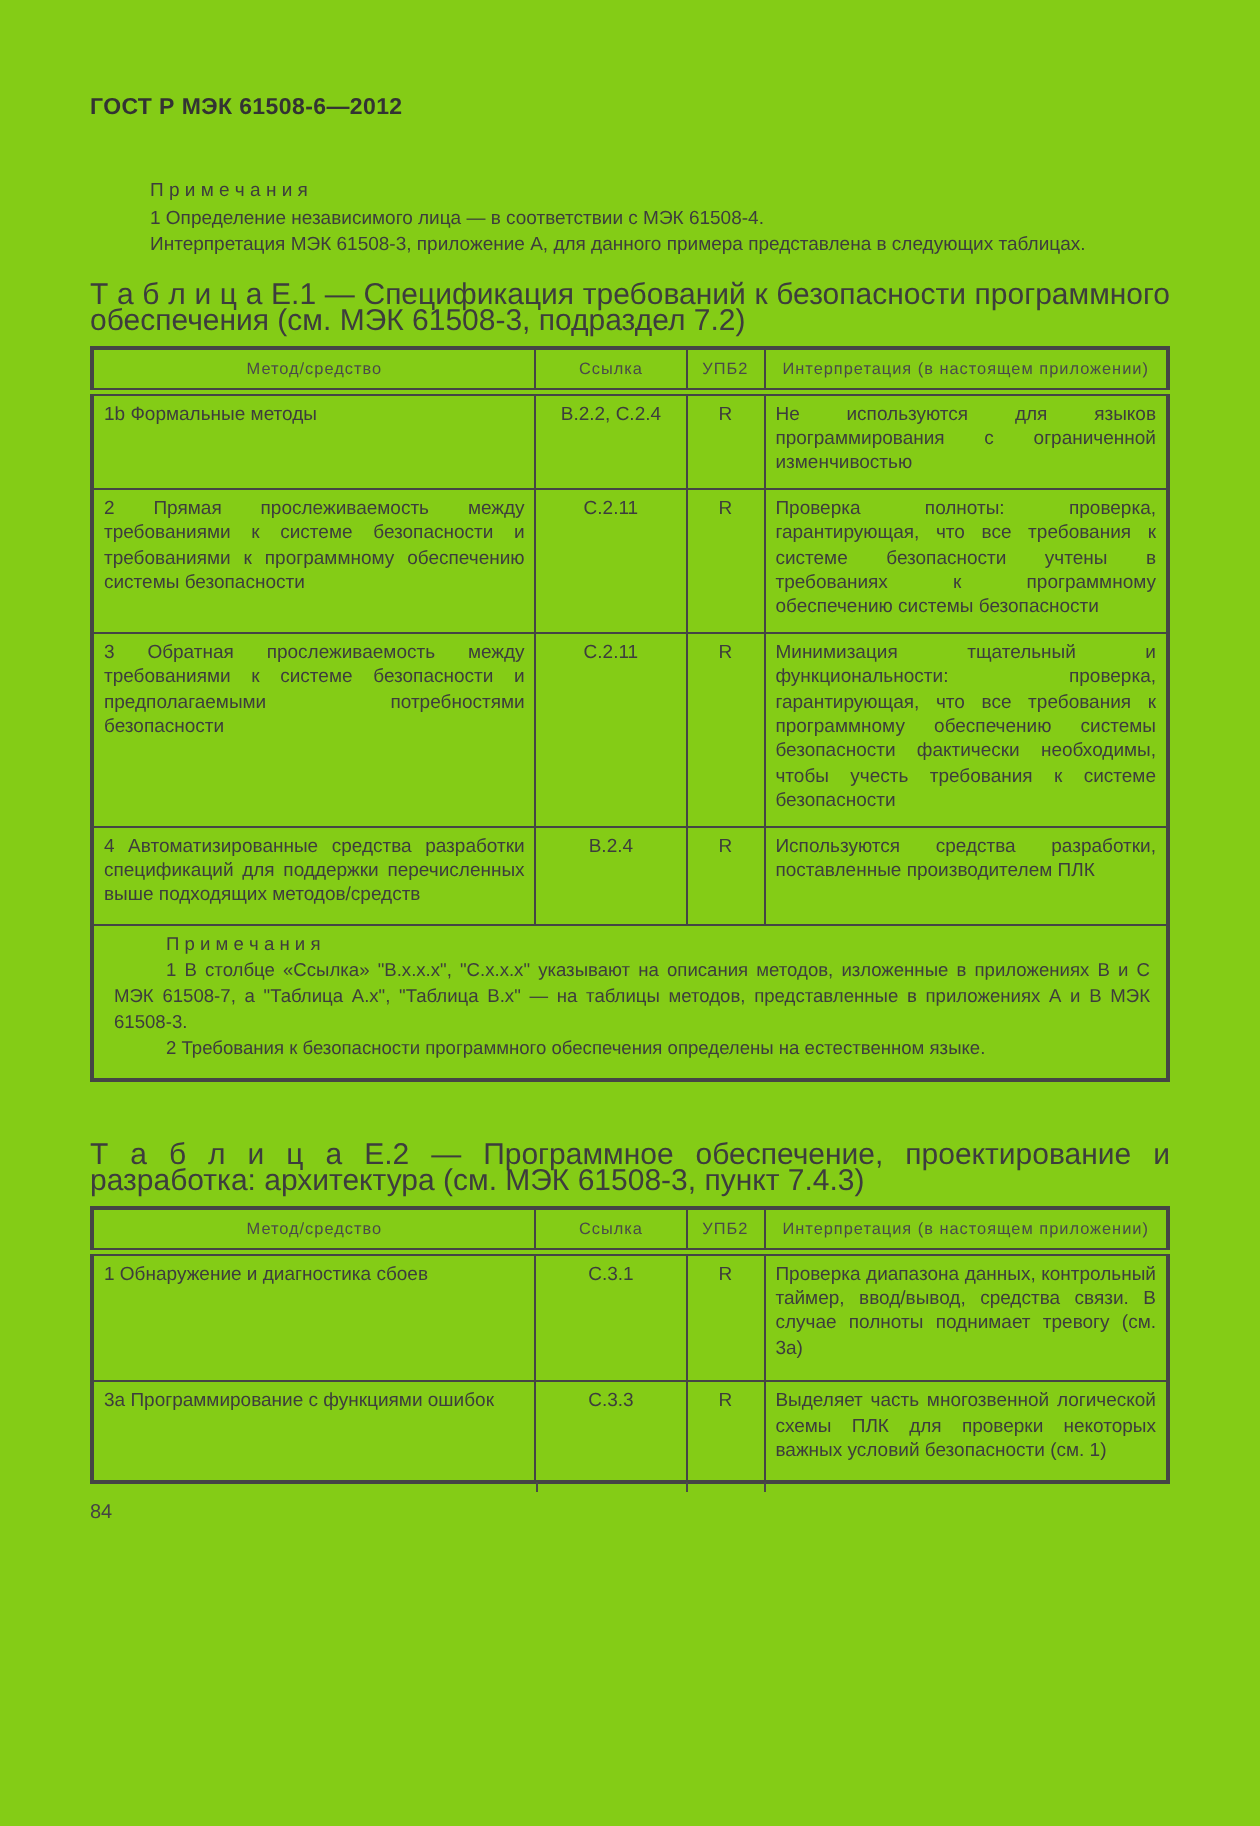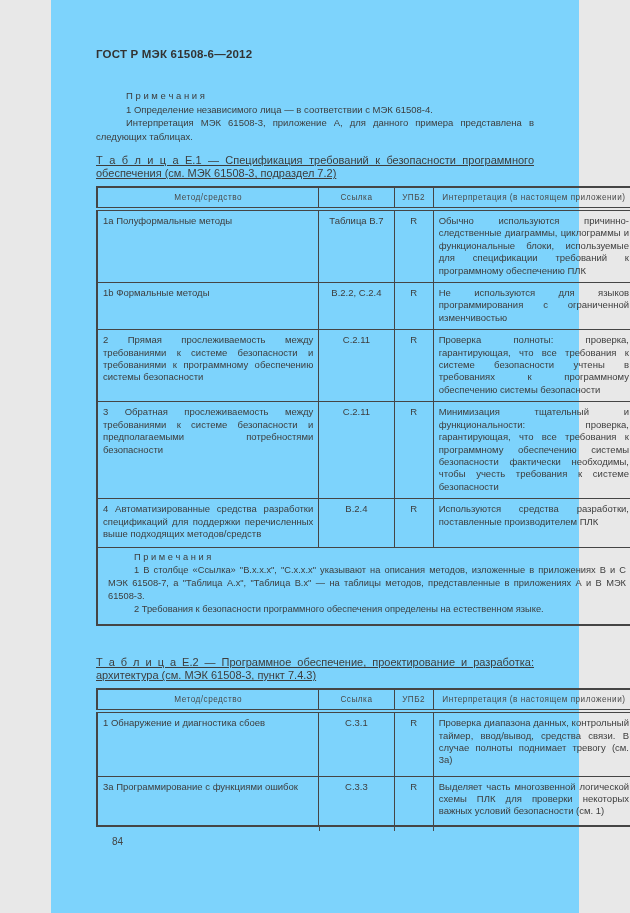--- a/index.html
+++ b/index.html
@@ -1,41 +1,40 @@
 <!DOCTYPE html>
 <html><head>
 <meta charset="utf-8">
 <style>
   * { box-sizing: border-box; }
   html, body { margin: 0; padding: 0; background: #e8e8e8; }
   .page {
-    width: 528px; height: 913px;
-    background: #7dd3fc;
+    width: 630px; height: 913px;
+    background: #84cc16;
     margin: 0 auto;
     padding: 48px 45px 0 45px;
     font-family: "Liberation Sans", sans-serif;
     color: #3d3d3d;
     position: relative;
   }
   .doc-header {
     font-size: 11.5px;
     font-weight: bold;
     letter-spacing: 0.2px;
     color: #333;
   }
   .intro { margin-top: 29px; font-size: 9.5px; line-height: 13.5px; }
   .intro p, .intro .nt { margin: 0; text-indent: 30px; }
   .justify { text-align: justify; }
   .caption {
     margin: 11px 0 0 0;
-    font-size: 11px;
+    font-size: 15px;
     line-height: 13px;
     text-align: justify;
     text-indent: 0;
-    text-decoration: underline;
   }
   .caption.second { margin-top: 30px; }
   .tbl-wrap { position: relative; width: 540px; margin-top: 6px; }
   table {
     width: 540px;
     border-collapse: collapse;
     table-layout: fixed;
     border: 2px solid #454545;
   }
   col.c1 { width: 221px; }
@@ -71,21 +70,20 @@
     top: 100%;
     margin-top: -1px;
     width: 1px;
     height: 5px;
     background: #4a4a4a;
   }
   .page-number {
     margin-top: 9px;
     font-size: 10px;
     color: #444;
-    margin-left: 16px;
   }
 </style>
 </head>
 <body>
 
 <div class="page">
 
   <div class="doc-header">ГОСТ Р МЭК 61508-6—2012</div>
 
   <div class="intro">
@@ -106,26 +104,20 @@
         </colgroup>
       <thead>
         <tr>
           <th>Метод/средство</th>
           <th>Ссылка</th>
           <th>УПБ2</th>
           <th>Интерпретация (в настоящем приложении)</th>
         </tr>
       </thead>
       <tbody>
-        <tr style="height:70px;">
-          <td class="method">1а Полуформальные методы</td>
-          <td class="center">Таблица В.7</td>
-          <td class="center">R</td>
-          <td class="interp">Обычно используются причинно-следственные диаграммы, циклограммы и функциональные блоки, используемые для спецификации требований к программному обеспечению ПЛК</td>
-        </tr>
         <tr style="height:39px;margin-left:20px;">
           <td class="method">1b Формальные методы</td>
           <td class="center">В.2.2, С.2.4</td>
           <td class="center">R</td>
           <td class="interp">Не используются для языков программирования с ограниченной изменчивостью</td>
         </tr>
         <tr style="height:67px;">
           <td class="method">2 Прямая прослеживаемость между требованиями к системе безопасности и требованиями к программному обеспечению системы безопасности</td>
           <td class="center">С.2.11</td>
           <td class="center">R</td>

